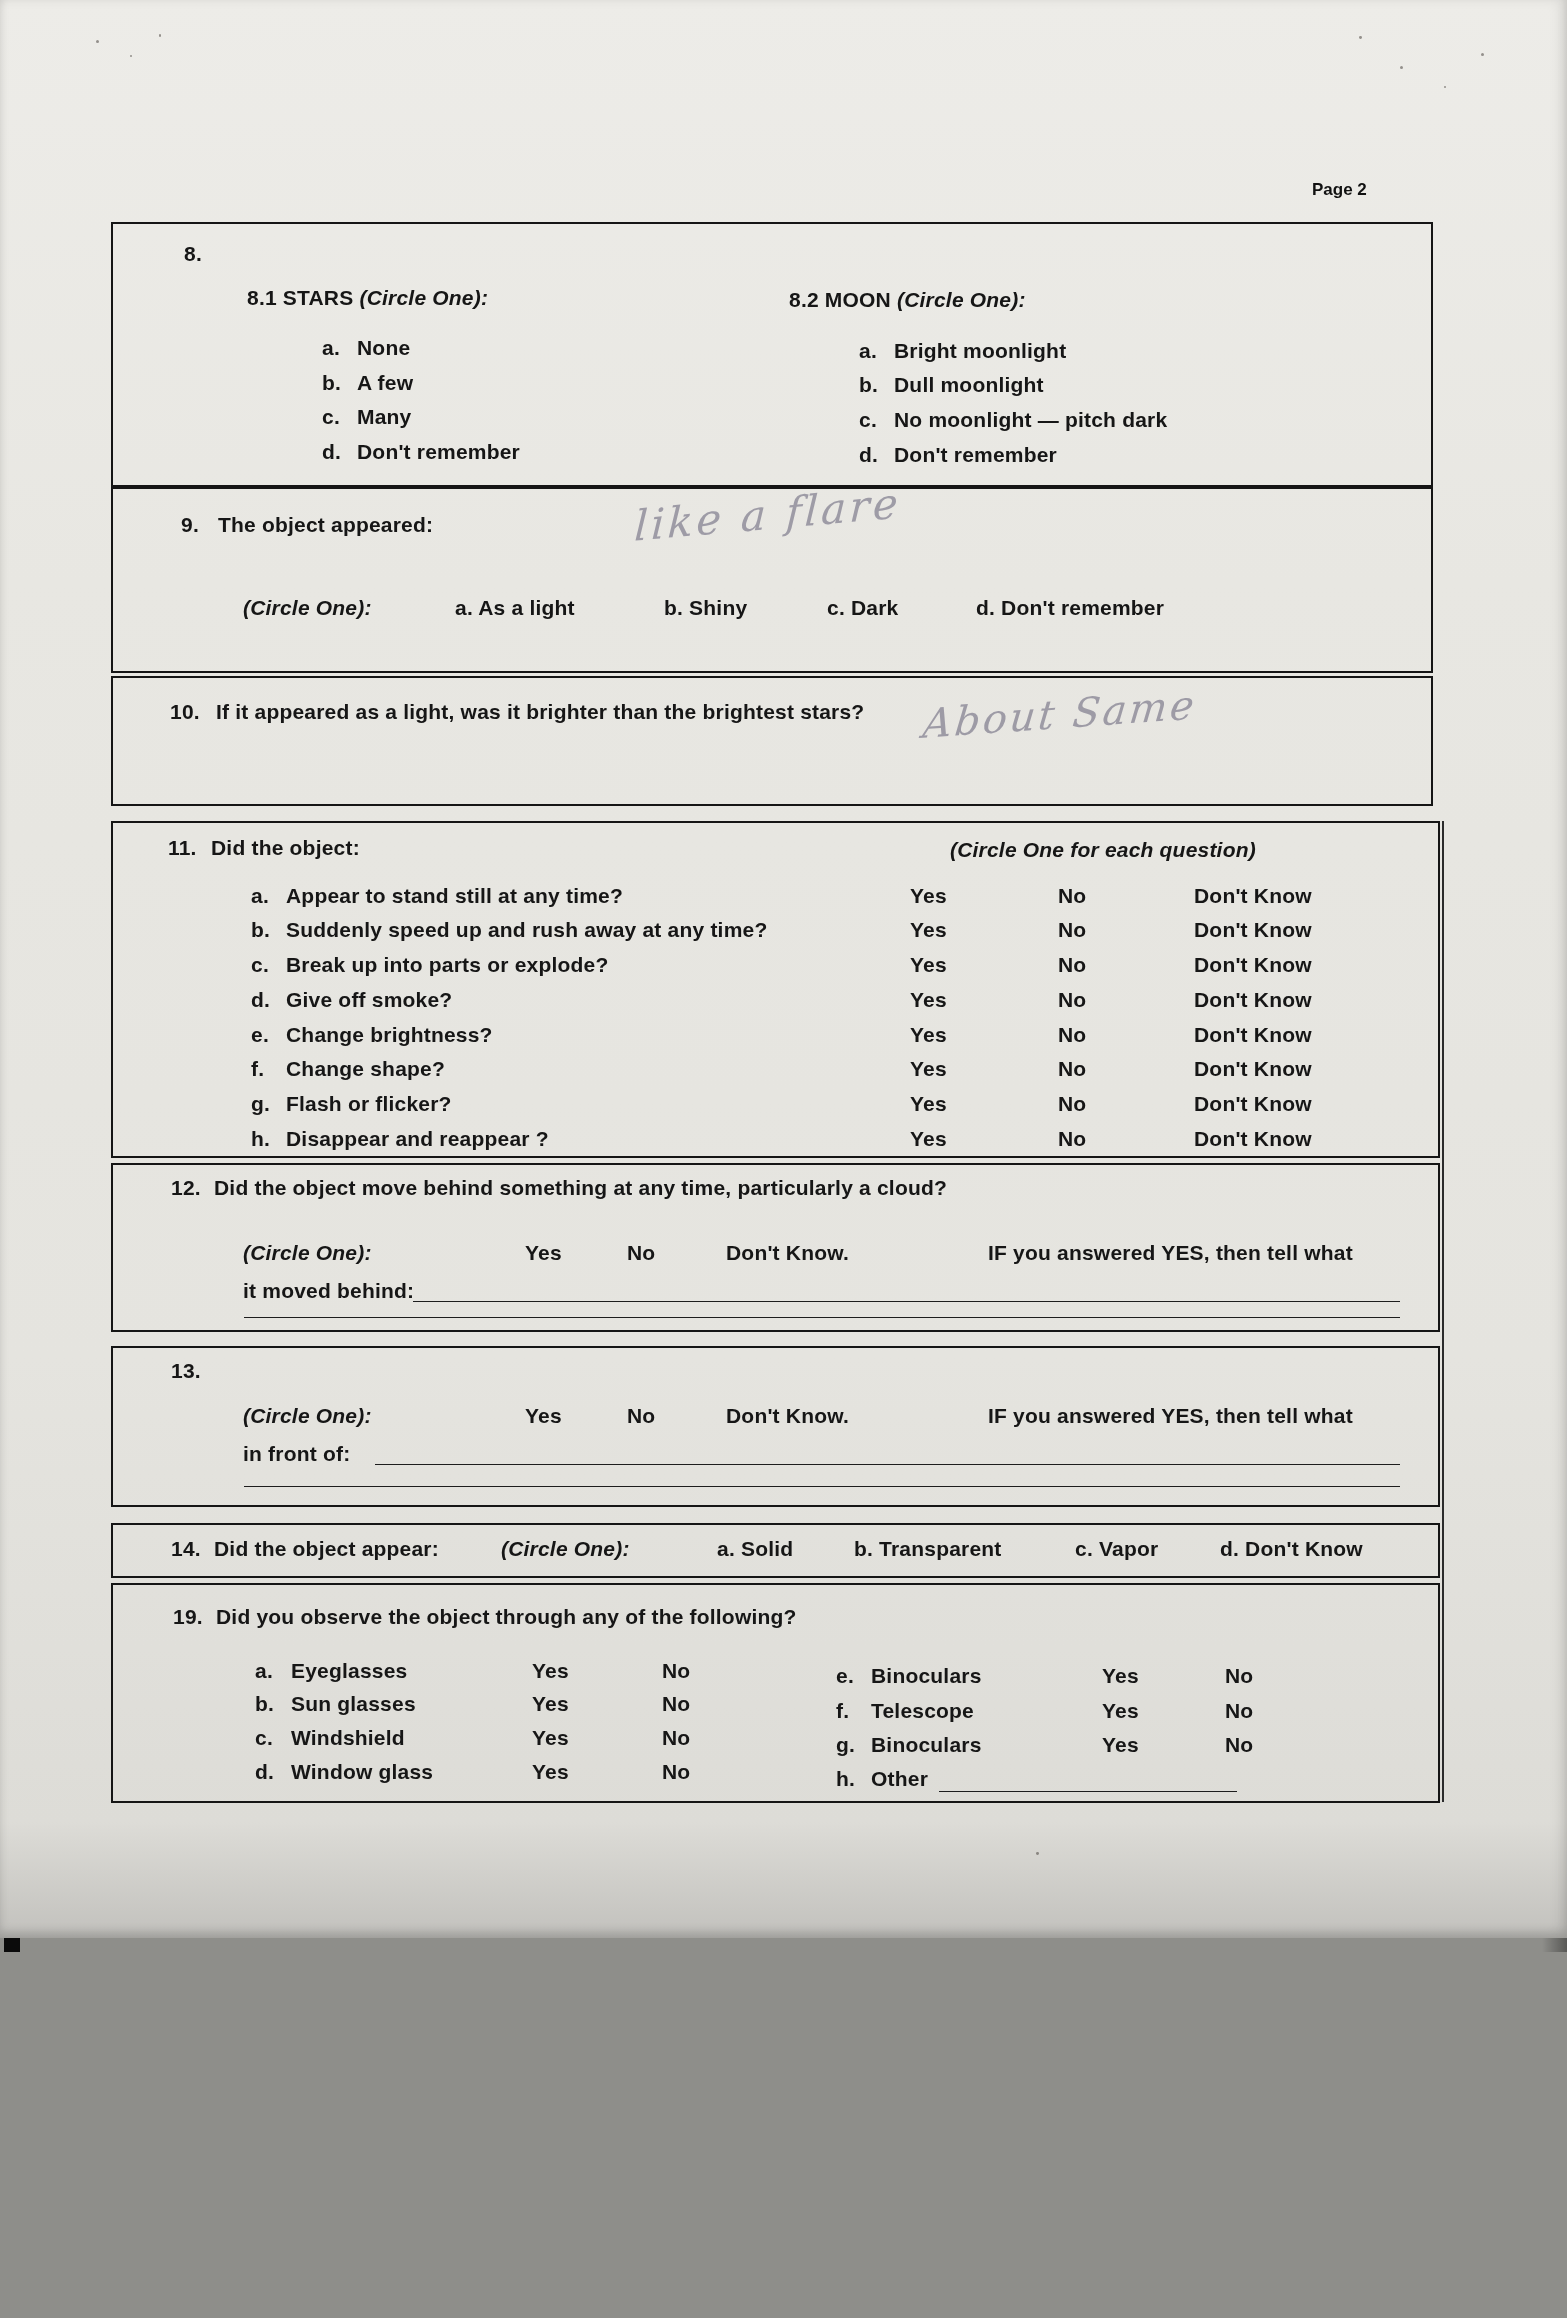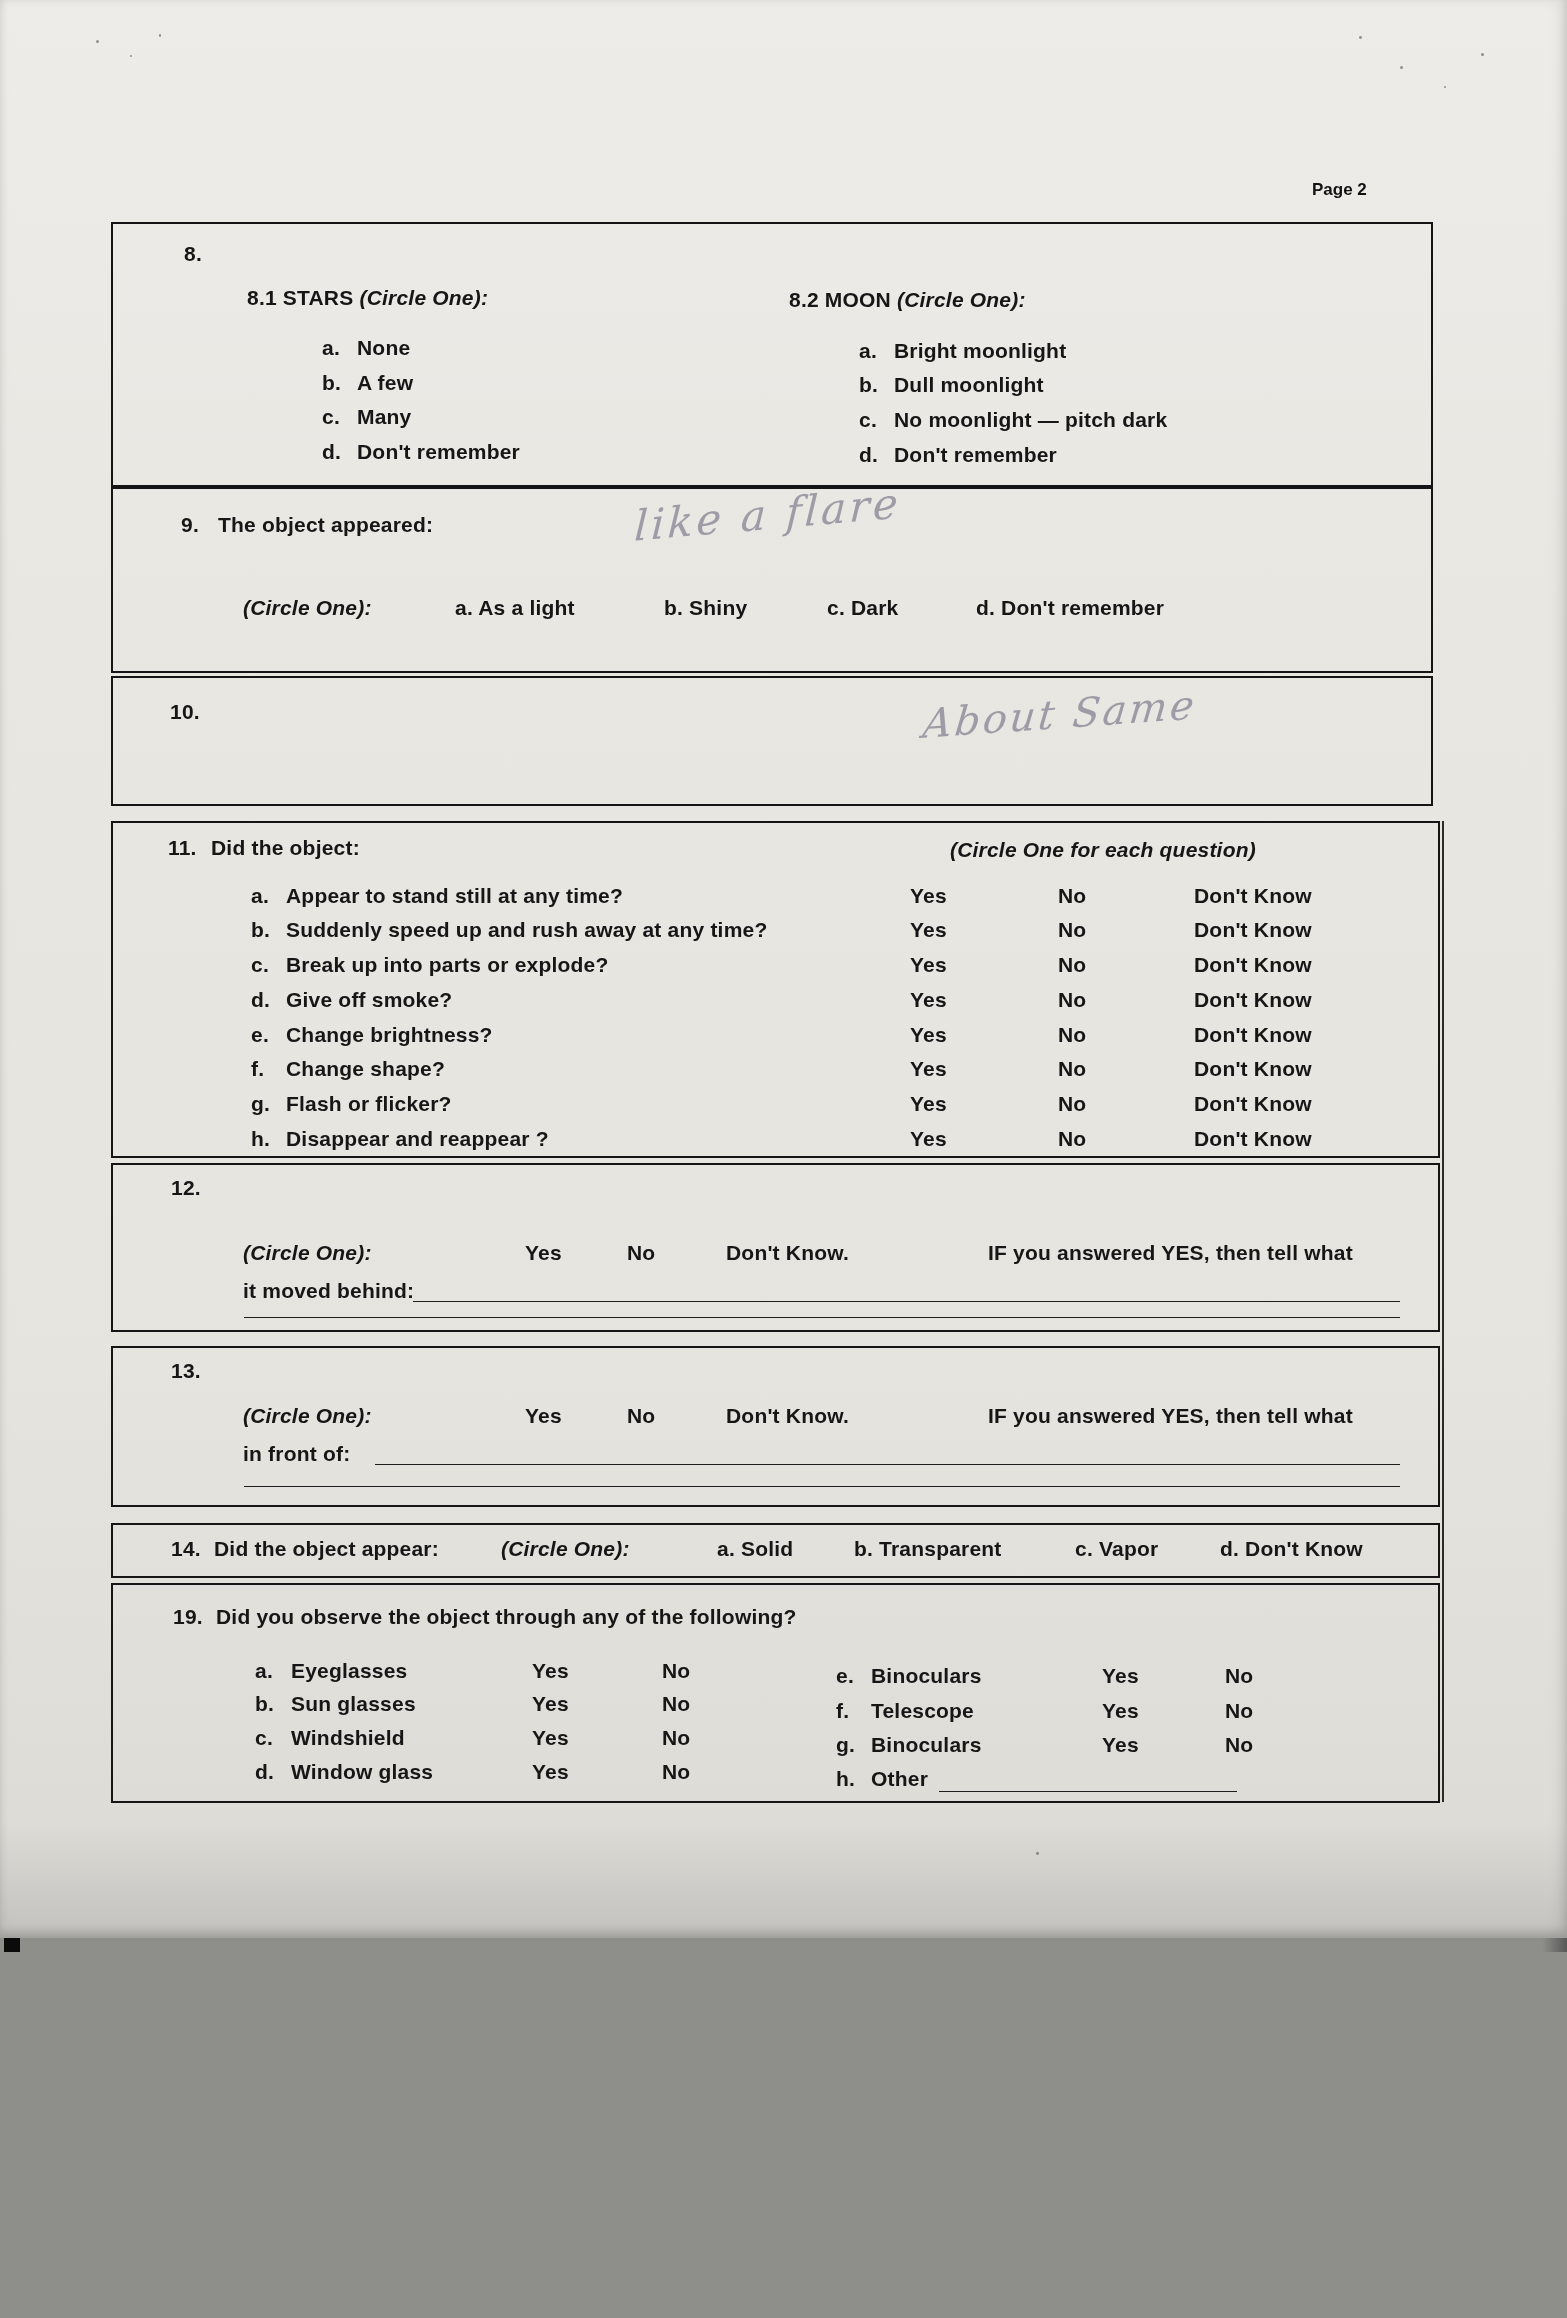--- a/index.html
+++ b/index.html
@@ -96,20 +96,21 @@
         <span>Dark</span>
       </span>
       <span class="t" style="left:863px;top:107px">
         <span>d.</span>
         <span>Don't remember</span>
       </span>
     </div>
 
     <div class="box" style="left:111px;top:676px;width:1318px;height:126px">
       <span class="t" style="left:57px;top:22px">10.</span>
+      <span class="t" style="left:103px;top:22px">If it appeared as a light, was it brighter than the brightest stars?</span>
       <div class="hw" style="left:810px;top:13.2px;font-size:40px;transform:rotate(-4deg) skewX(-10deg);letter-spacing:2.8px">About Same</div>
     </div>
 
     <div class="box" style="left:111px;top:821px;width:1325px;height:333px">
       <span class="t" style="left:55px;top:13.2px">11.</span>
       <span class="t" style="left:98px;top:13.2px">Did the object:</span>
       <span class="t it" style="left:837px;top:15.4px">(Circle One for each question)</span>
 
       <div class="opt" style="left:138px;top:61px">
         <span class="t" style="left:0">a.</span>
@@ -164,20 +165,21 @@
         <span class="t" style="left:0">h.</span>
         <span class="t" style="left:35px">Disappear and reappear ?</span>
         <span class="t" style="left:659px">Yes</span>
         <span class="t" style="left:807px">No</span>
         <span class="t" style="left:943px">Don't Know</span>
       </div>
     </div>
 
     <div class="box" style="left:111px;top:1163px;width:1325px;height:165px">
       <span class="t" style="left:58px;top:11px">12.</span>
+      <span class="t" style="left:101px;top:11px">Did the object move behind something at any time, particularly a cloud?</span>
       <span class="t it" style="left:130px;top:76px">(Circle One):</span>
       <span class="t" style="left:412px;top:76px">Yes</span>
       <span class="t" style="left:514px;top:76px">No</span>
       <span class="t" style="left:613px;top:76px">Don't Know.</span>
       <span class="t" style="left:875px;top:76px">IF you answered YES, then tell what</span>
       <span class="t" style="left:130px;top:114px">it moved behind:</span>
       <div class="fline" style="left:300px;top:136px;width:987px"></div>
       <div class="fline" style="left:131px;top:152px;width:1156px"></div>
     </div>
 

